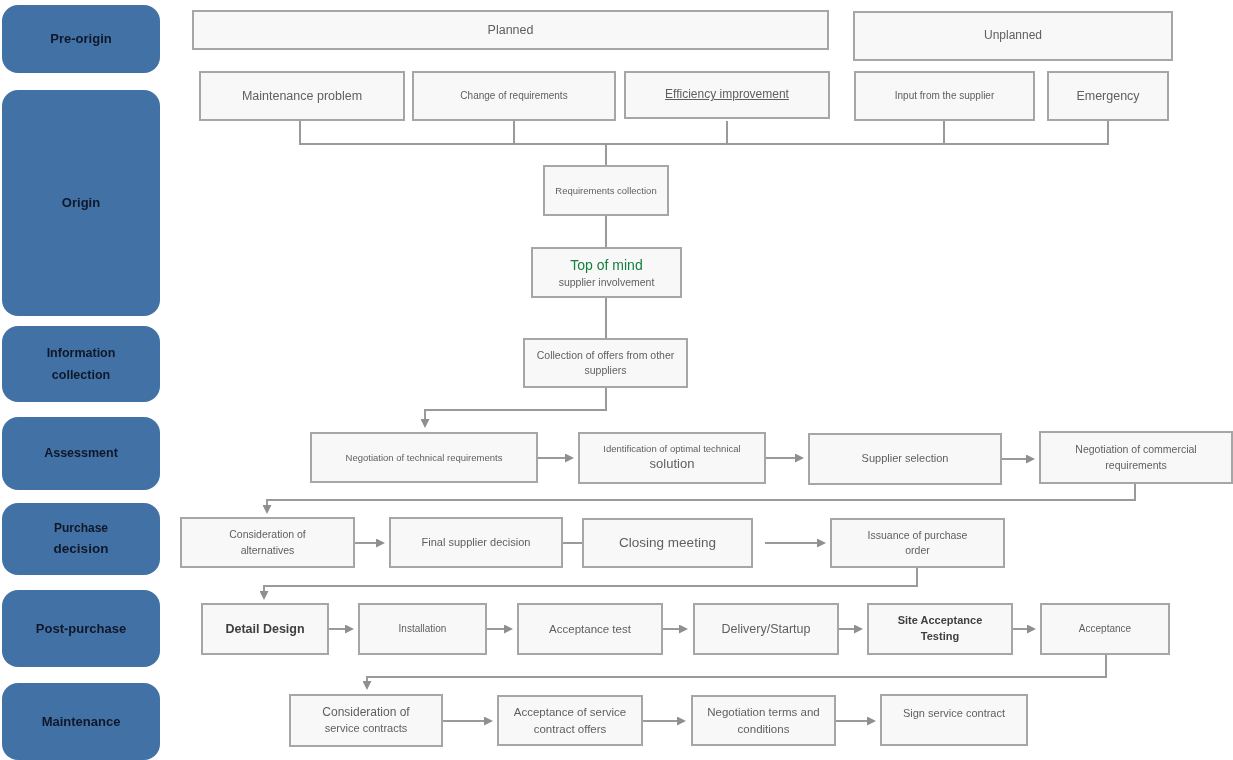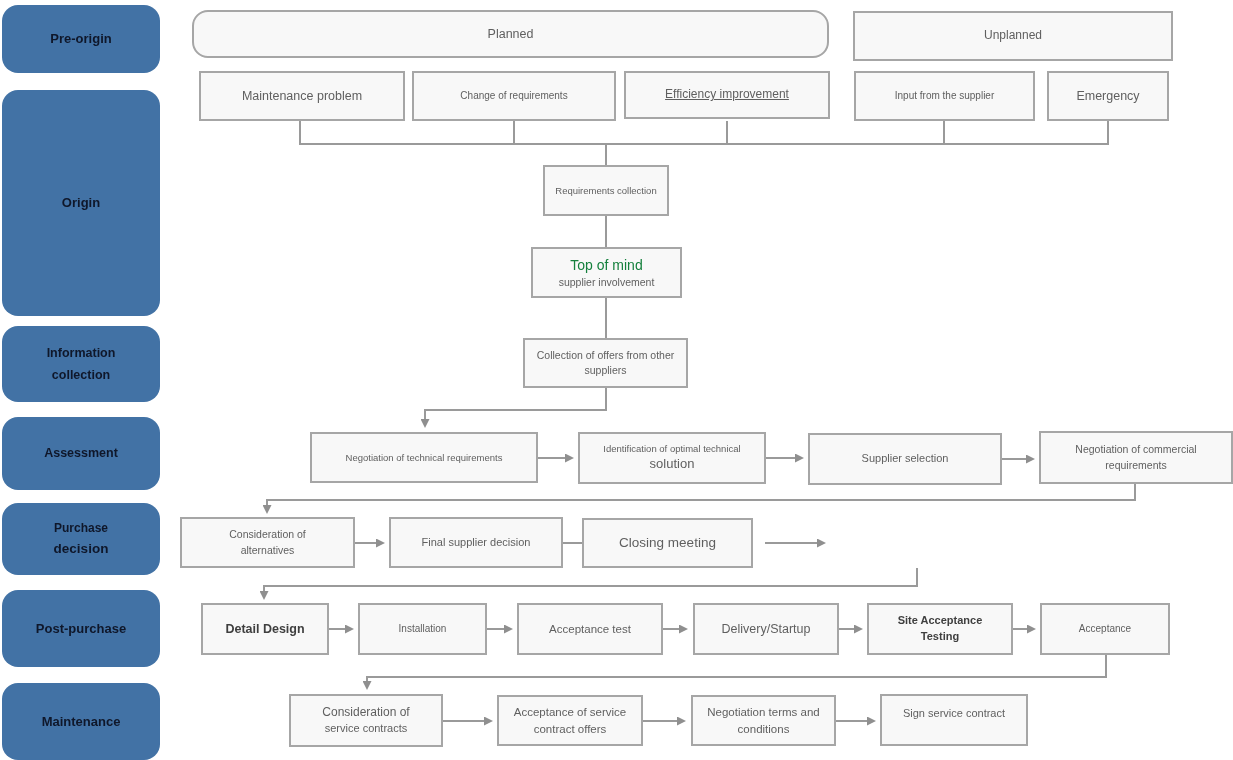--- a/index.html
+++ b/index.html
@@ -89,21 +89,21 @@
     <span style="font-size:12px;">Purchase</span>
     <span style="font-size:13.5px;">decision</span>
   </div>
   <div class="side" style="top:590px;height:77px;">
     <span>Post-purchase</span>
   </div>
   <div class="side" style="top:683px;height:77px;">
     <span>Maintenance</span>
   </div>
 
-  <div class="box fs12b" style="left:192px;top:10px;width:637px;height:48px;border-radius:16px;">
+  <div class="box fs12b" style="left:192px;top:10px;width:637px;height:40px;">
     <span>Planned</span>
   </div>
   <div class="box fs12" style="left:853px;top:11px;width:320px;height:50px;">
     <span>Unplanned</span>
   </div>
 
   <div class="box fs12b" style="left:199px;top:71px;width:206px;height:50px;">
     <span>Maintenance problem</span>
   </div>
   <div class="box fs10" style="left:412px;top:71px;width:204px;height:50px;">
@@ -149,20 +149,24 @@
   <div class="box fs10b" style="left:180px;top:517px;width:175px;height:51px;">
     <span>Consideration of</span>
     <span>alternatives</span>
   </div>
   <div class="box fs11" style="left:389px;top:517px;width:174px;height:51px;">
     <span>Final supplier decision</span>
   </div>
   <div class="box fs13b" style="left:582px;top:518px;width:171px;height:50px;">
     <span>Closing meeting</span>
   </div>
+  <div class="box fs10b" style="left:830px;top:518px;width:175px;height:50px;">
+    <span>Issuance of purchase</span>
+    <span>order</span>
+  </div>
 
   <div class="box fs12b bold dark" style="left:201px;top:603px;width:128px;height:52px;">
     <span>Detail Design</span>
   </div>
   <div class="box fs10" style="left:358px;top:603px;width:129px;height:52px;">
     <span>Installation</span>
   </div>
   <div class="box fs11b" style="left:517px;top:603px;width:146px;height:52px;align-items:center;">
     <span>Acceptance test</span>
   </div>

